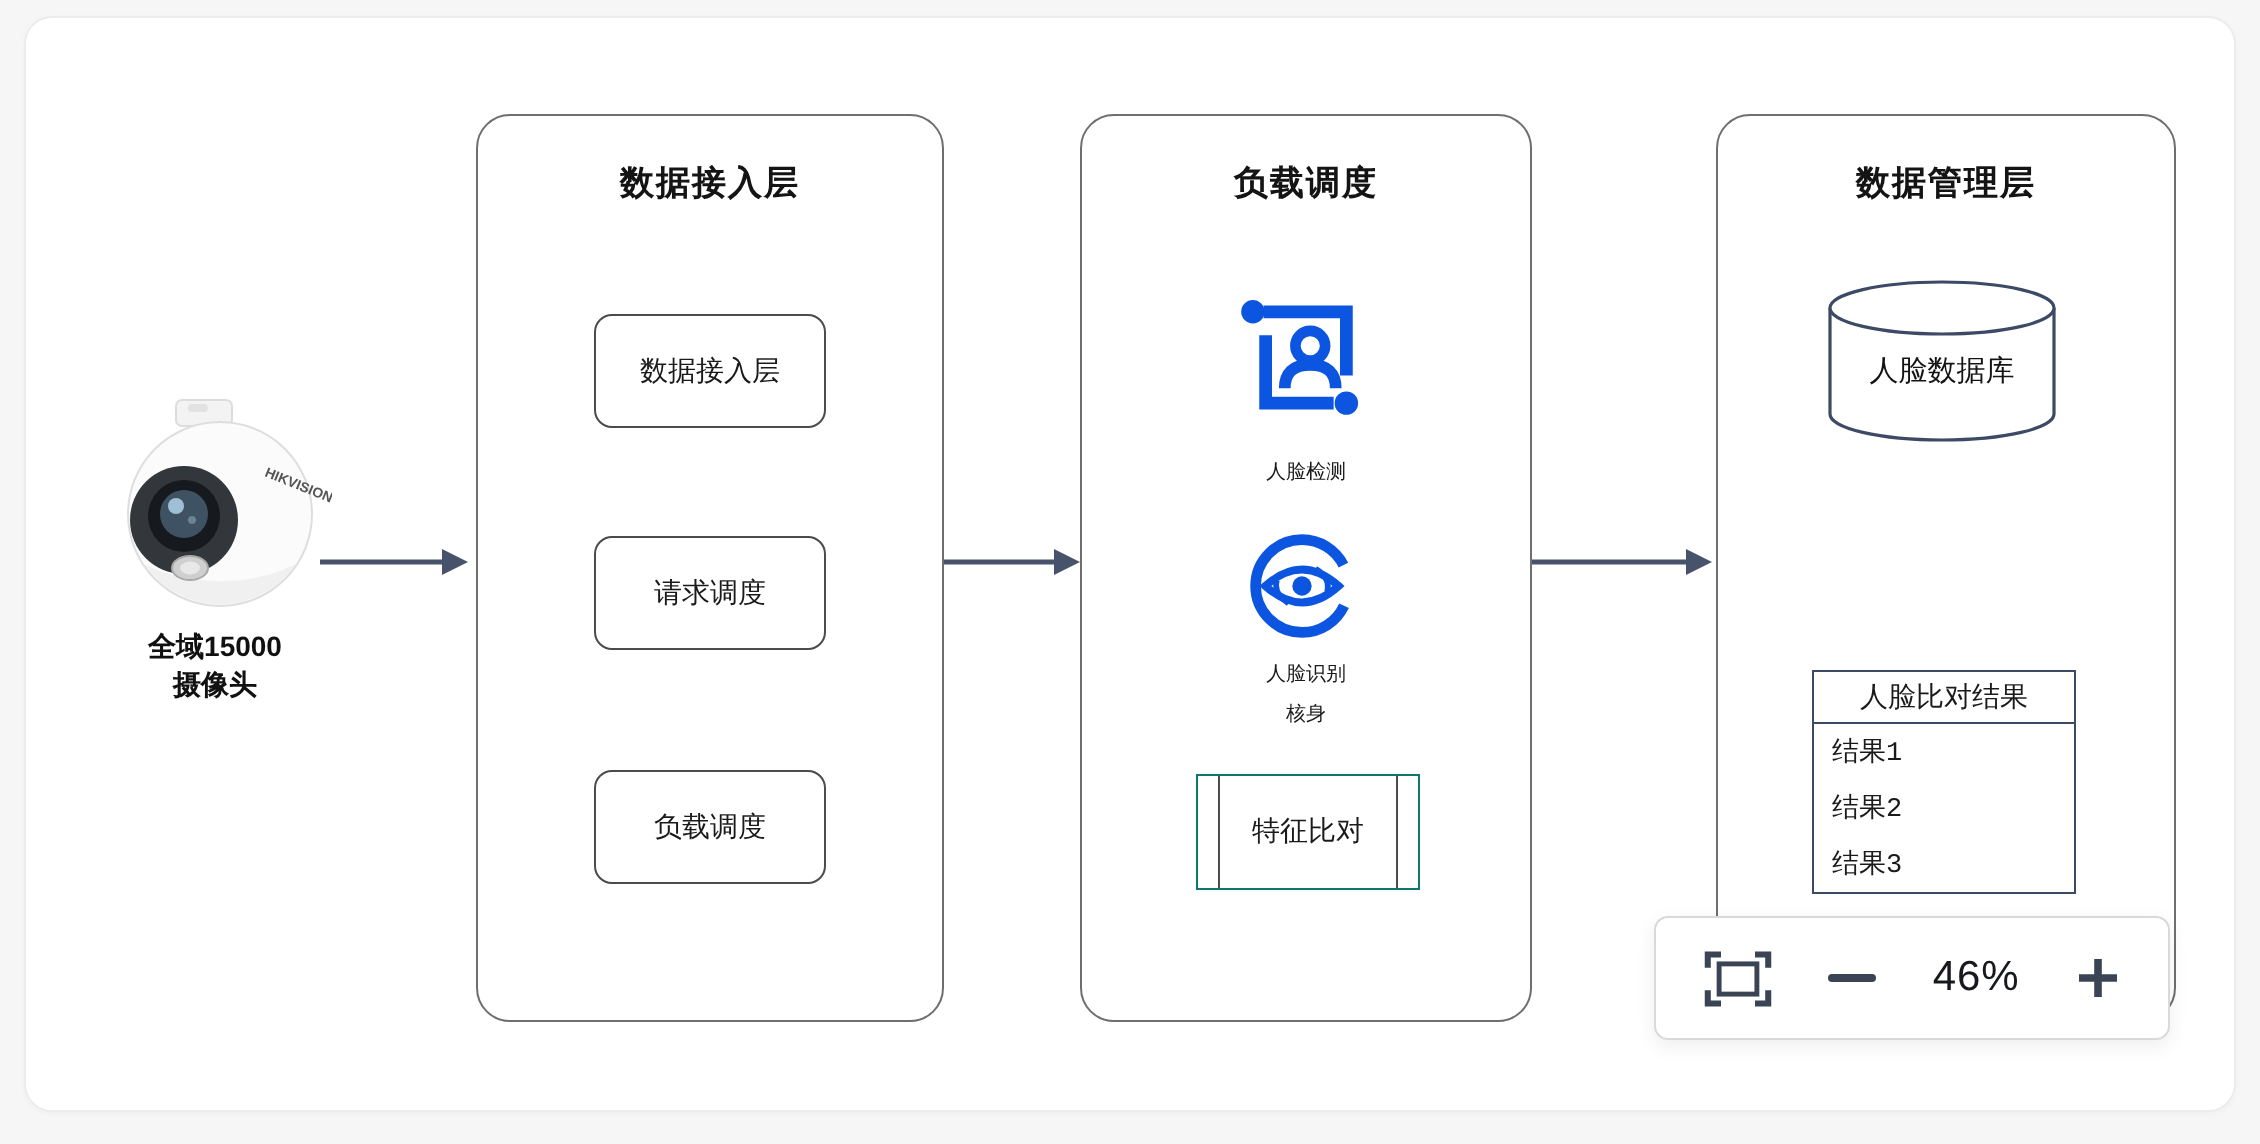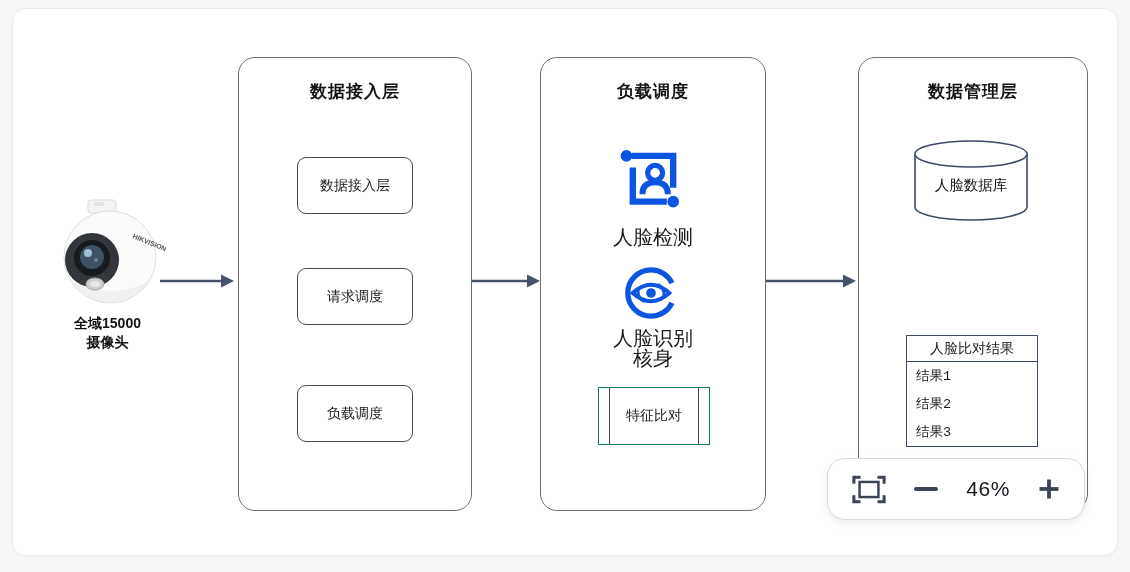--- a/index.html
+++ b/index.html
@@ -10,32 +10,32 @@
   .layer{position:absolute;top:57px;height:452px;border:1px solid #6f6f6f;border-radius:17px;background:#fff;}
   .layer-title{margin-top:22px;text-align:center;font-size:17px;font-weight:bold;color:#141414;letter-spacing:1px;}
   
   .node{position:absolute;left:58px;width:114px;height:55px;border:1px solid #4b4b4b;border-radius:9px;
         display:flex;align-items:center;justify-content:center;font-size:14px;color:#1a1a1a;background:#fff;}
   
   .proc{position:absolute;border:1px solid #0f766e;background:#fff;display:flex;align-items:center;justify-content:center;
         font-size:14px;color:#1a1a1a;}
   .proc .bar{position:absolute;top:0;bottom:0;width:0;border-left:1px solid #4b4b4b;}
   .proc .bar.l{left:10px;} .proc .bar.r{right:10px;}
-  .icon-label{position:absolute;width:100%;text-align:center;font-size:20px;color:#1a1a1a;line-height:20px;}
+  .icon-label{position:absolute;width:100%;text-align:center;font-size:10px;color:#1a1a1a;line-height:20px;}
   
   .cam-label{position:absolute;left:35px;top:314px;width:145px;text-align:center;font-weight:bold;
              font-size:14px;line-height:19px;color:#111;}
   
   .db-label{position:absolute;width:116px;text-align:center;font-size:14.5px;color:#141414;}
   .rtable{position:absolute;width:130px;border:1px solid #3D4A66;background:#fff;font-size:13.5px;color:#1a1a1a;}
   .rtable .hd{height:25px;border-bottom:1px solid #3D4A66;display:flex;align-items:center;justify-content:center;font-size:14px;}
   .rtable .rw{height:28px;display:flex;align-items:center;padding-left:9px;}
   
   .ztoolbar{position:absolute;left:827px;top:458px;width:258px;height:62px;background:#fff;border:1px solid #d9d9d9;
-            border-radius:18px;box-shadow:0 3px 10px rgba(0,0,0,0.07);display:flex;align-items:center;
+            border-radius:7px;box-shadow:0 3px 10px rgba(0,0,0,0.07);display:flex;align-items:center;
             justify-content:space-between;padding:0 24px;box-sizing:border-box;z-index:5;}
   .zbtn{display:flex;align-items:center;justify-content:center;cursor:pointer;background:none;border:none;padding:0;}
   .minus-bar{width:24px;height:4px;background:#3A4454;border-radius:2px;}
   .zoom-text{font-size:21px;color:#17191f;letter-spacing:0.5px;}
   svg{display:block;}
 </style>
 </head>
 <body>
 
 <div class="stage">

